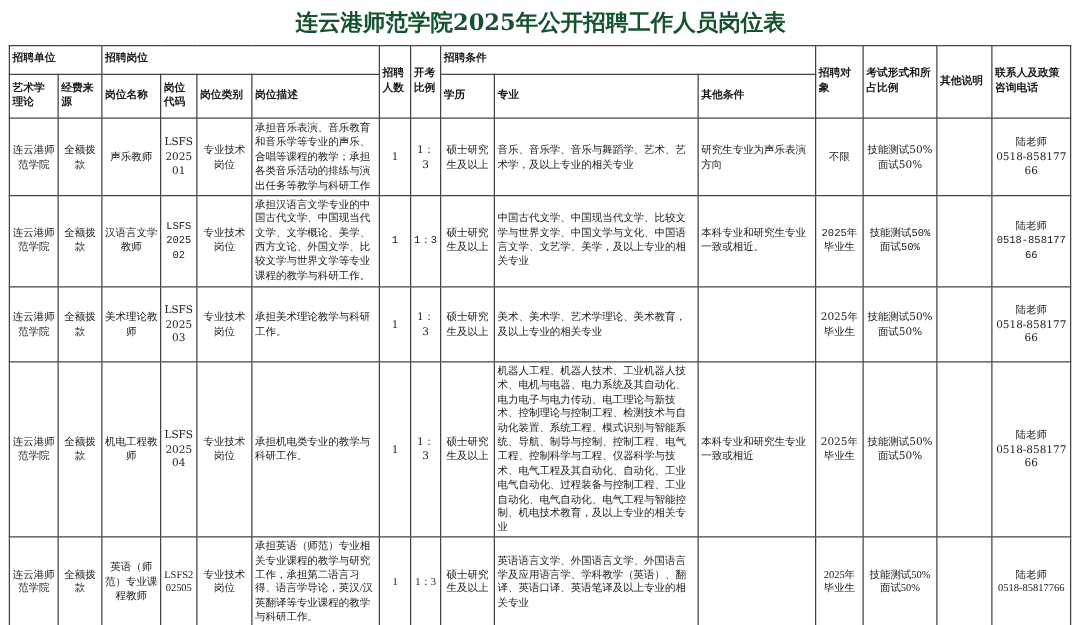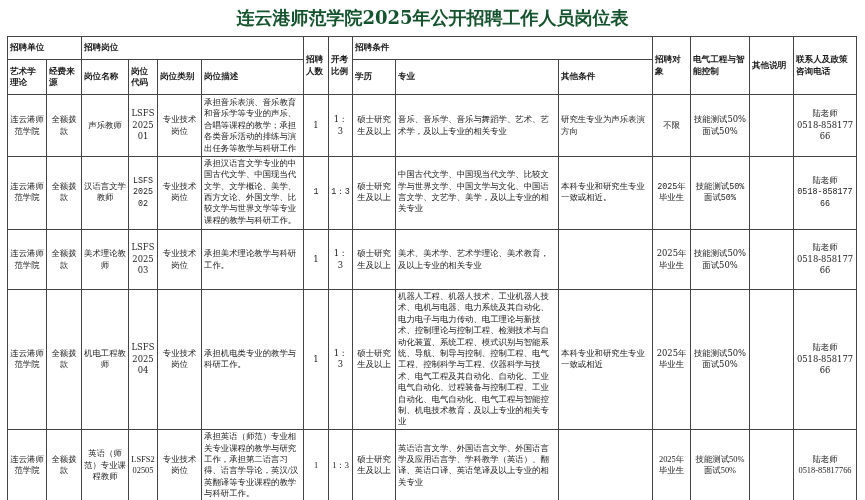--- a/index.html
+++ b/index.html
@@ -48,21 +48,21 @@
       <col style="width:63px">
   </colgroup>
   <thead>
     <tr class="h1">
       <th colspan="2">招聘单位</th>
       <th colspan="4">招聘岗位</th>
       <th rowspan="2">招聘人数</th>
       <th rowspan="2">开考比例</th>
       <th colspan="3">招聘条件</th>
       <th rowspan="2">招聘对象</th>
-      <th rowspan="2">电气工程与智能控制</th>
+      <th rowspan="2">考试形式和所占比例</th>
       <th rowspan="2">其他说明</th>
       <th rowspan="2">联系人及政策咨询电话</th>
     </tr>
     <tr class="h2">
       <th>艺术学理论</th>
       <th>经费来源</th>
       <th>岗位名称</th>
       <th>岗位代码</th>
       <th>岗位类别</th>
       <th>岗位描述</th>

